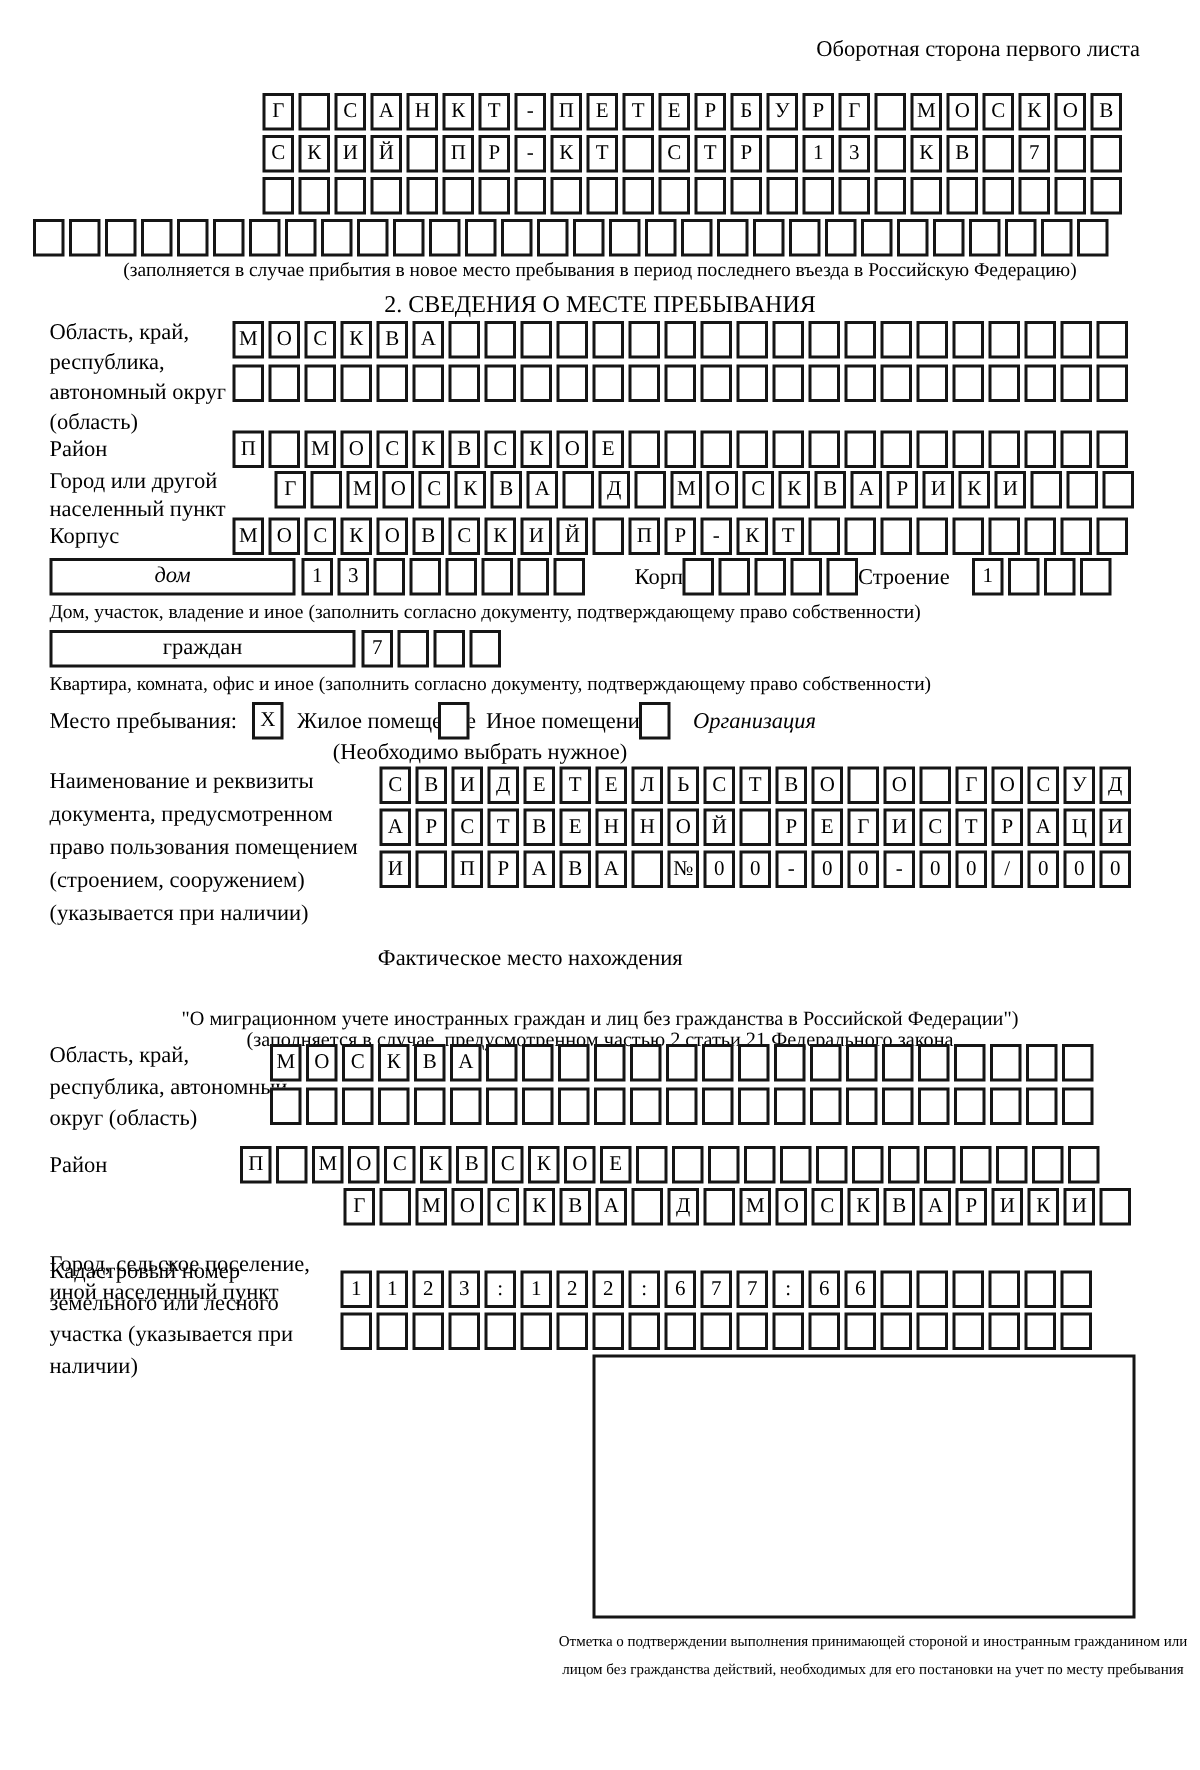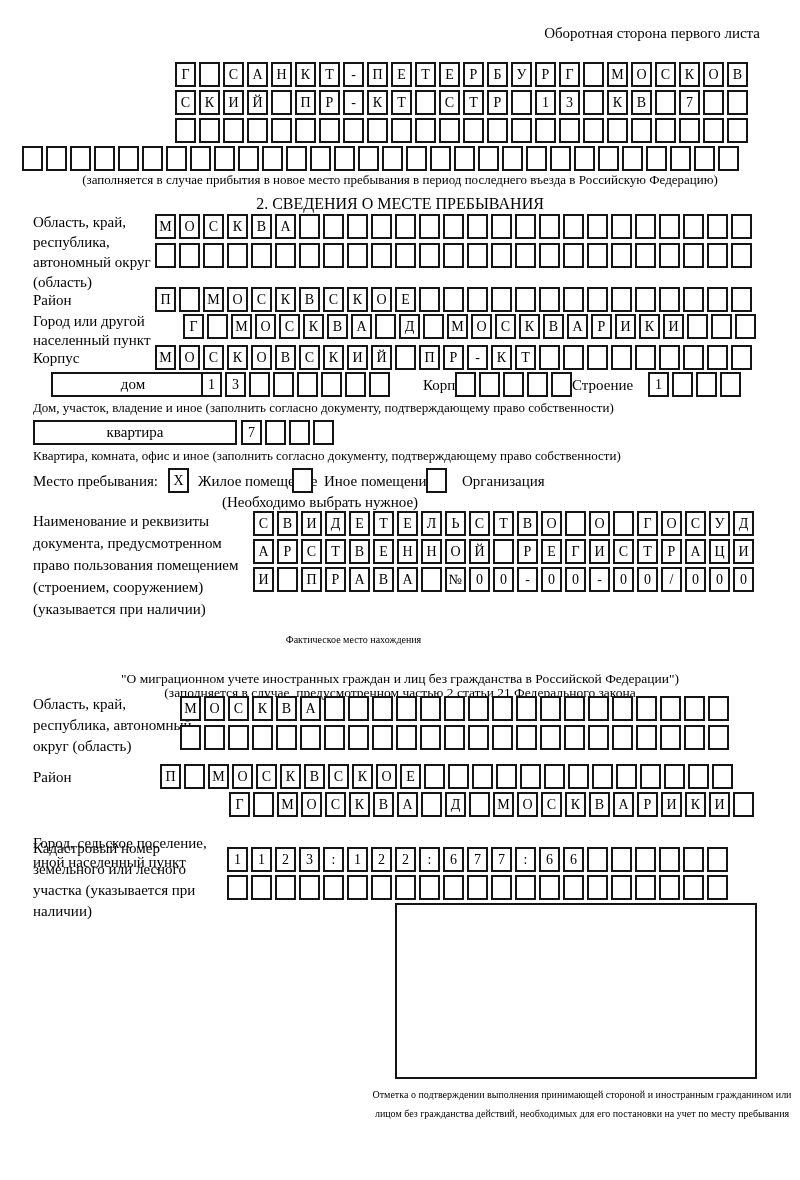--- a/index.html
+++ b/index.html
@@ -283,21 +283,21 @@
       <span class="cell"></span>
       <span class="cell"></span>
       <span class="cell"></span>
       <span class="cell"></span>
       <span class="cell"></span>
       <span class="cell"></span>
       <span class="cell"></span>
       <span class="cell"></span>
     </div>
 
-  <div class="widebox" style="left:51px; top:372px; width:160px;">дом</div>
+  <div class="widebox" style="left:33px; top:372px; width:160px;font-style:italic;">дом</div>
   <div class="boxrow" style="left:201px; top:372px;">
       <span class="cell">1</span>
       <span class="cell">3</span>
       <span class="cell"></span>
       <span class="cell"></span>
       <span class="cell"></span>
       <span class="cell"></span>
       <span class="cell"></span>
       <span class="cell"></span>
     </div>
@@ -311,42 +311,42 @@
     </div>
   <div class="label" style="left:572px; top:374px;text-align:right;">Строение</div>
   <div class="boxrow" style="left:648px; top:372px;">
       <span class="cell">1</span>
       <span class="cell"></span>
       <span class="cell"></span>
       <span class="cell"></span>
     </div>
   <div class="caption" style="left:33px; top:400px; width:740px;">Дом, участок, владение и иное (заполнить согласно документу, подтверждающему право собственности)</div>
 
-  <div class="widebox" style="left:33px; top:420px; width:200px;">квартира</div>
+  <div class="widebox" style="left:33px; top:420px; width:200px;">граждан</div>
   <div class="boxrow" style="left:241px; top:420px;">
       <span class="cell">7</span>
       <span class="cell"></span>
       <span class="cell"></span>
       <span class="cell"></span>
     </div>
   <div class="caption" style="left:33px; top:448px; width:740px;">Квартира, комната, офис и иное (заполнить согласно документу, подтверждающему право собственности)</div>
 
   <div class="label" style="left:33px; top:470px;">Место пребывания:</div>
   <div class="boxrow" style="left:168px; top:468px;">
       <span class="cell">X</span>
     </div>
   <div class="label" style="left:198px; top:470px;">Жилое помещение</div>
   <div class="boxrow" style="left:292px; top:468px;">
       <span class="cell"></span>
     </div>
   <div class="label" style="left:324px; top:470px;">Иное помещение</div>
   <div class="boxrow" style="left:426px; top:468px;">
       <span class="cell"></span>
     </div>
-  <div class="label" style="left:462px; top:470px;">Организация</div>
+  <div class="label" style="left:462px; top:470px;font-style:italic;">Организация</div>
   <div class="caption center" style="left:160px; top:494px; width:320px; font-size:15px;">(Необходимо выбрать нужное)</div>
 
   <div class="label" style="left:33px; top:510px; width:215px; line-height:22px;">Наименование и реквизиты документа, предусмотренном право пользования помещением (строением, сооружением) (указывается при наличии)</div>
   <div class="boxrow" style="left:253px; top:511px;">
       <span class="cell">С</span>
       <span class="cell">В</span>
       <span class="cell">И</span>
       <span class="cell">Д</span>
       <span class="cell">Е</span>
       <span class="cell">Т</span>
@@ -406,21 +406,21 @@
       <span class="cell">0</span>
       <span class="cell">-</span>
       <span class="cell">0</span>
       <span class="cell">0</span>
       <span class="cell">/</span>
       <span class="cell">0</span>
       <span class="cell">0</span>
       <span class="cell">0</span>
     </div>
 
-  <div class="label bold center" style="left:0; top:628px; width:707px; font-size:10px;">Фактическое место нахождения</div>
+  <div class="label bold center" style="left:0; top:628px; width:707px; font-size:15px;">Фактическое место нахождения</div>
   <div class="caption center" style="left:0; top:653px; width:800px; font-size:13.5px;margin-top:32px;">(заполняется в случае, предусмотренном частью 2 статьи 21 Федерального закона</div>
   <div class="caption center" style="left:0; top:671px; width:800px; font-size:13.5px;">"О миграционном учете иностранных граждан и лиц без гражданства в Российской Федерации")</div>
 
   <div class="label" style="left:33px; top:694px; width:165px; line-height:21px;">Область, край, республика, автономный округ (область)</div>
   <div class="boxrow" style="left:180px; top:696px;">
       <span class="cell">М</span>
       <span class="cell">О</span>
       <span class="cell">С</span>
       <span class="cell">К</span>
       <span class="cell">В</span>

